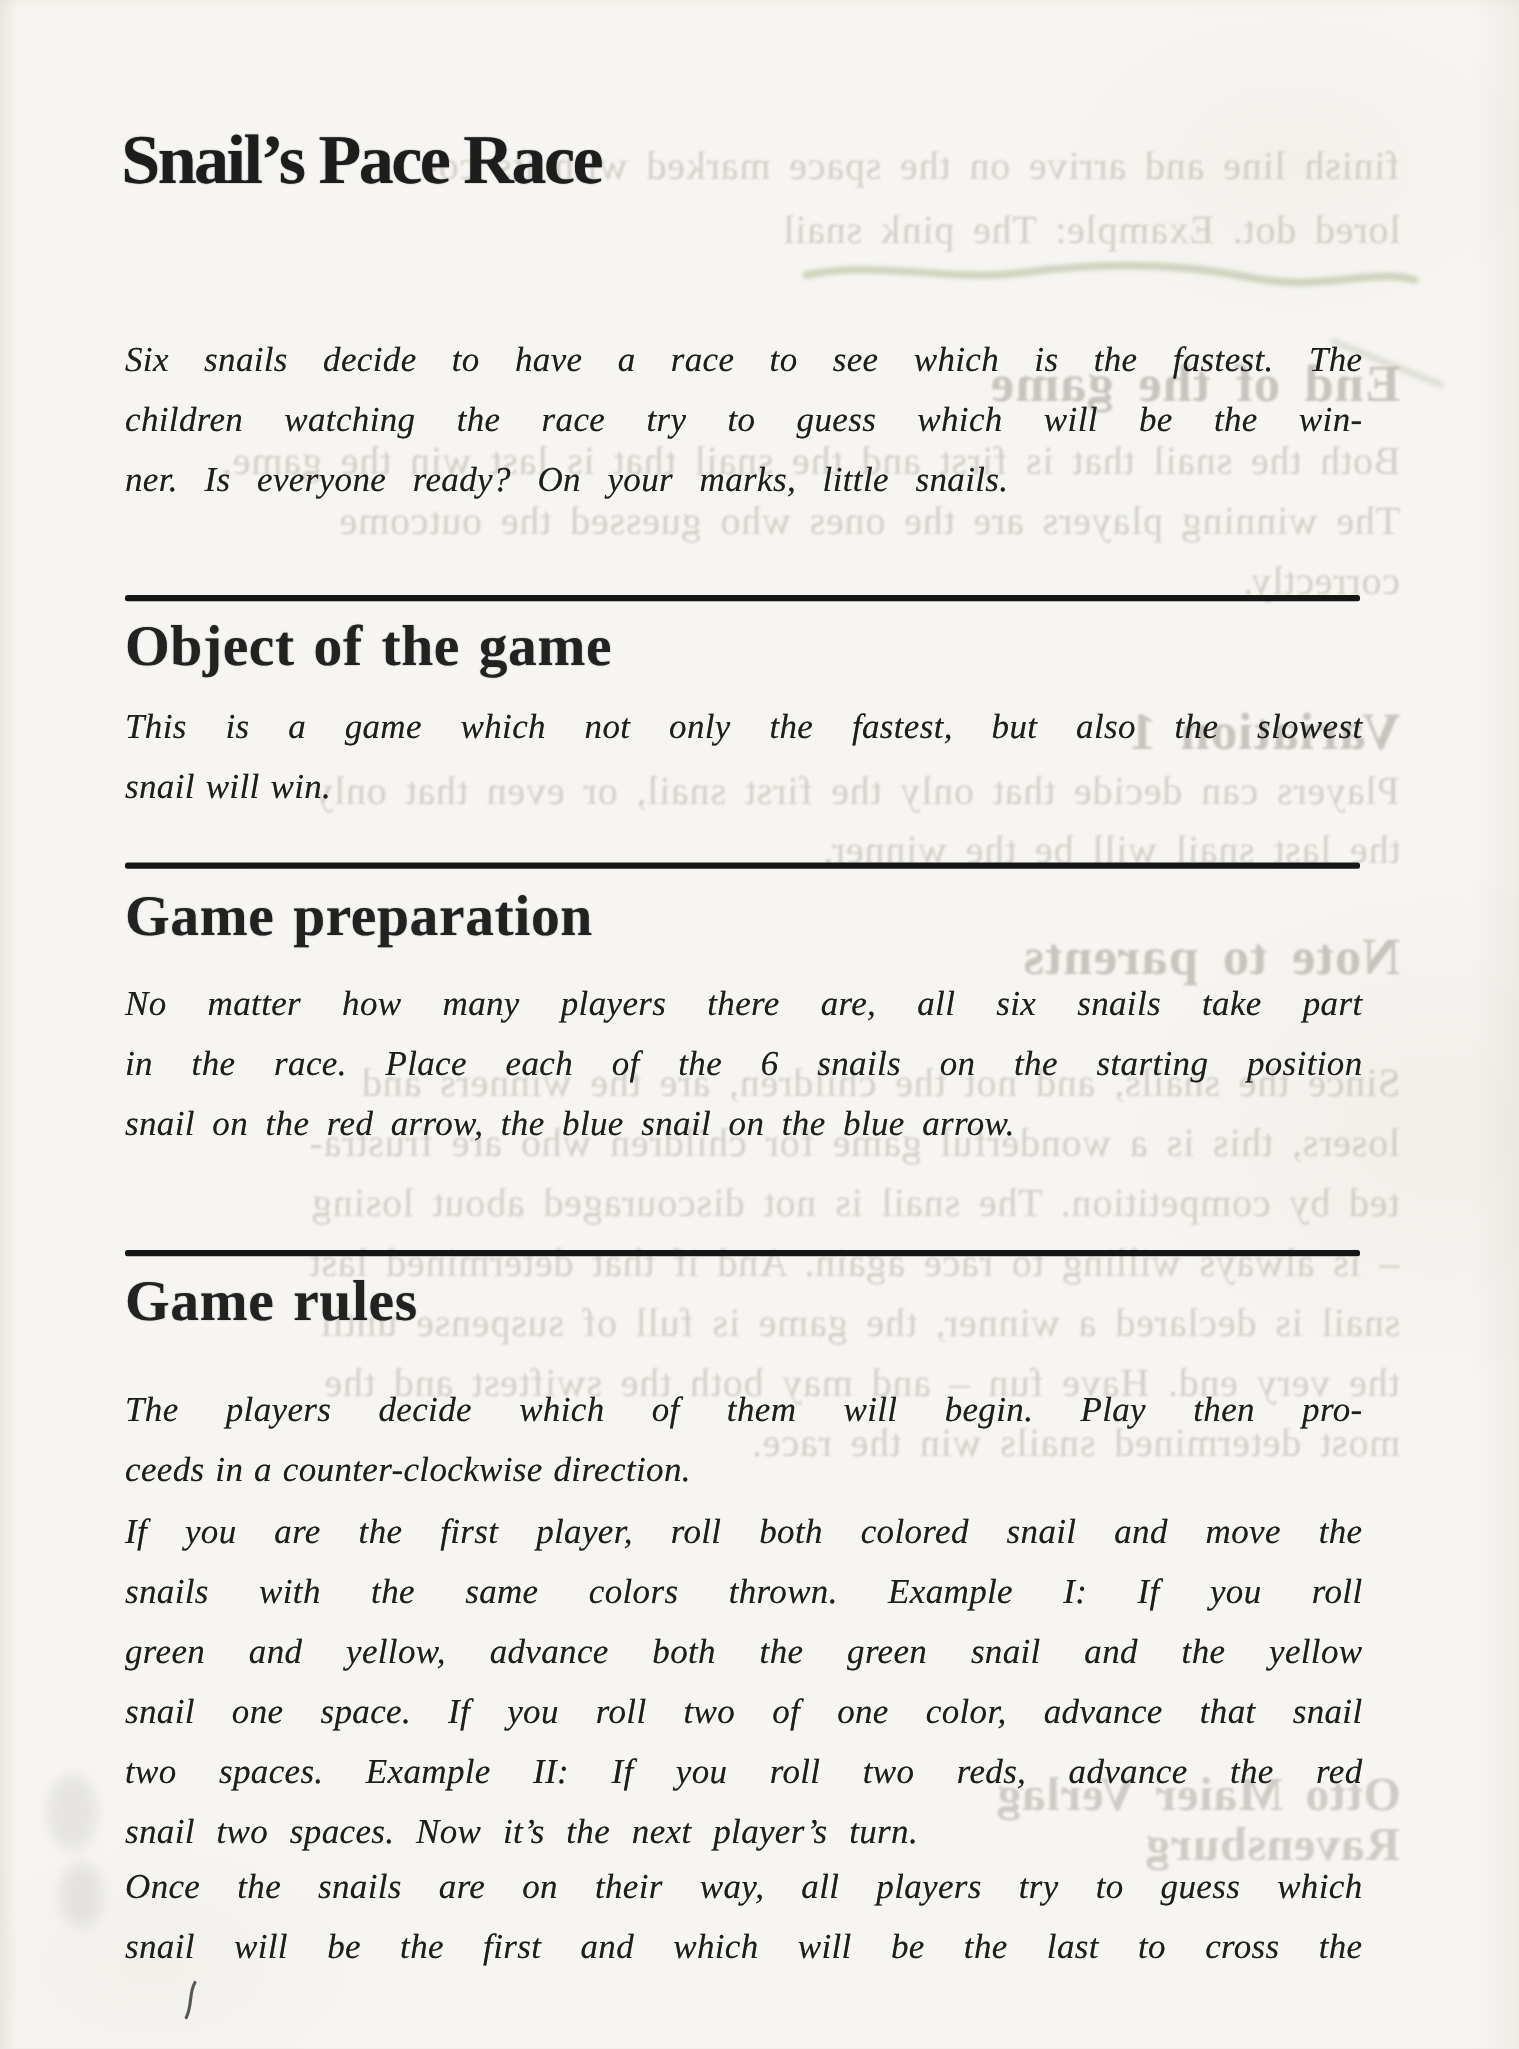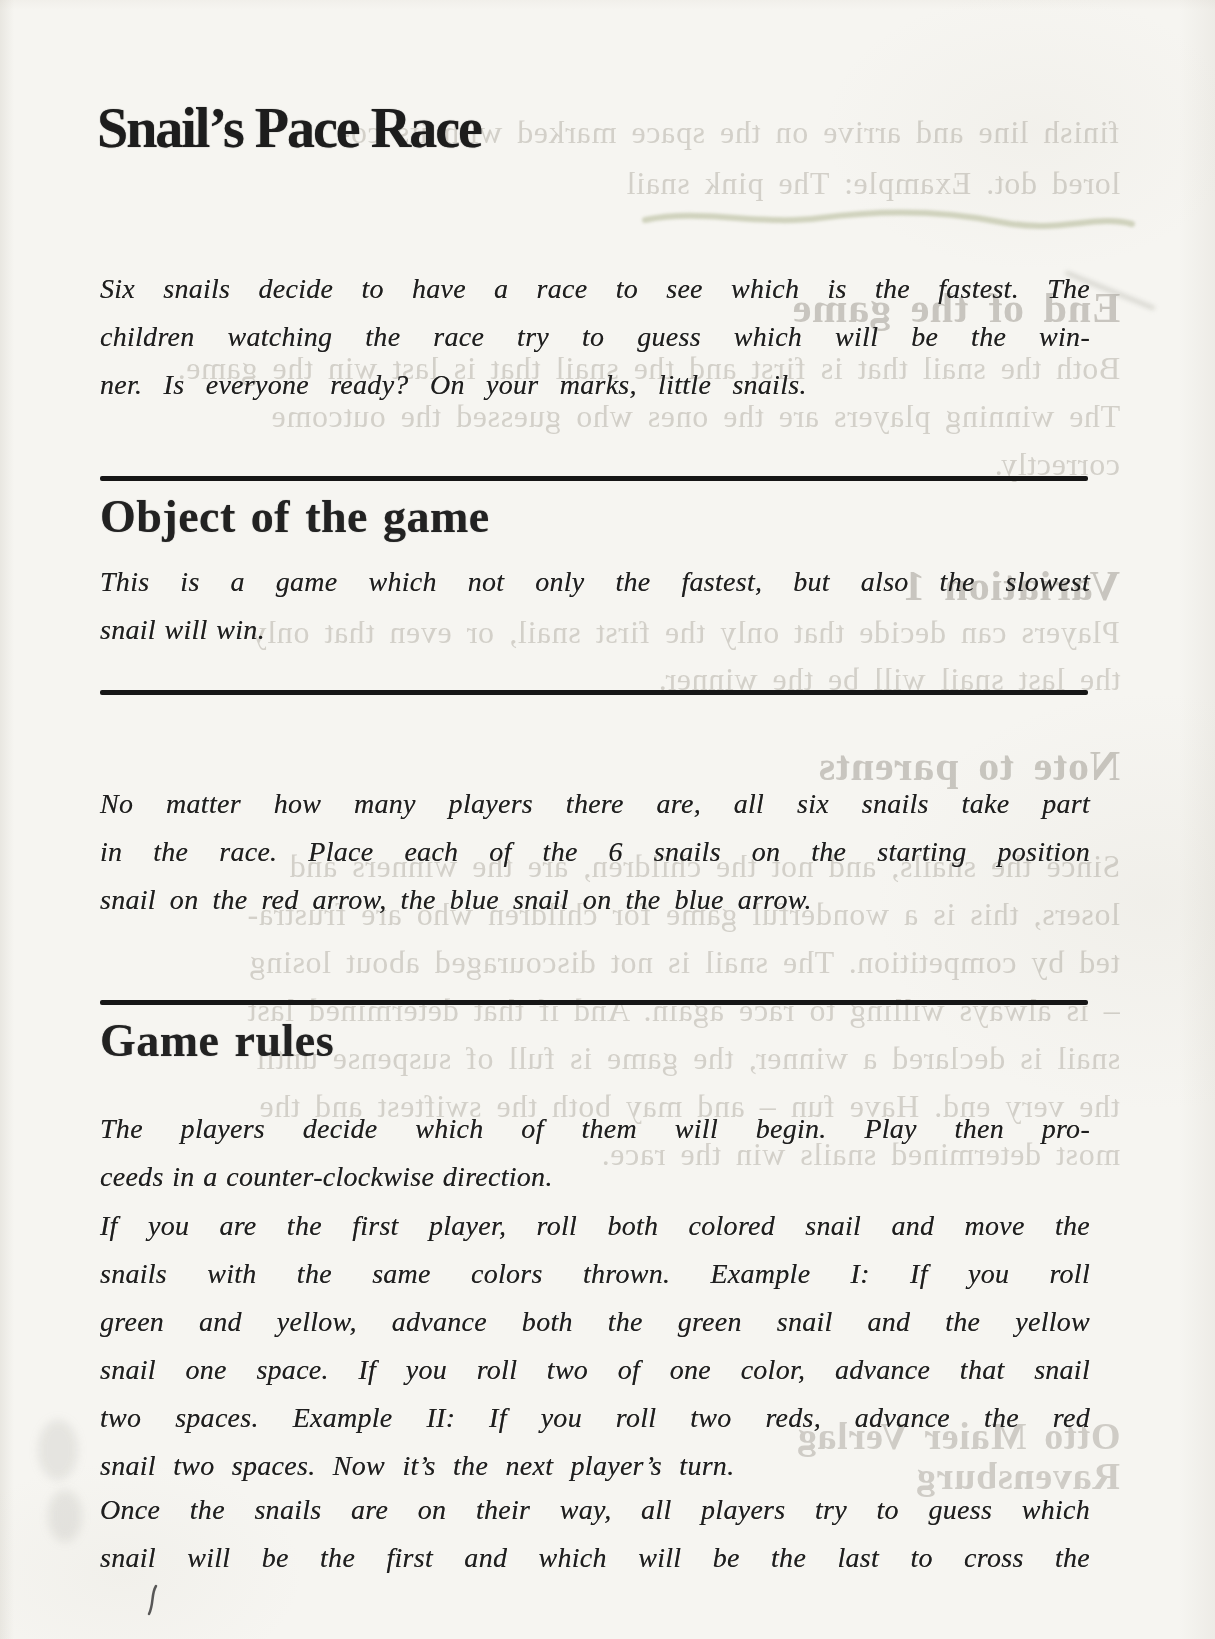--- a/index.html
+++ b/index.html
@@ -120,20 +120,23 @@
     <div class="sec" style="top:490px">
       <div class="hd">Object of the game</div>
     </div>
     <div class="sec" style="top:558px">
       <div class="tl">This is a game which not only the fastest, but also the slowest</div>
       <div class="tl last ws0">snail will win.</div>
     </div>
 
     <div class="rule" style="top:690px"></div>
 
+    <div class="sec" style="top:706px">
+      <div class="hd">Game preparation</div>
+    </div>
     <div class="sec" style="top:780px">
       <div class="tl">No matter how many players there are, all six snails take part</div>
       <div class="tl">in the race. Place each of the 6 snails on the starting position</div>
       <div class="tl last ws2">snail on the red arrow, the blue snail on the blue arrow.</div>
     </div>
 
     <div class="rule" style="top:1000px"></div>
 
     <div class="sec" style="top:1014px">
       <div class="hd">Game rules</div>

